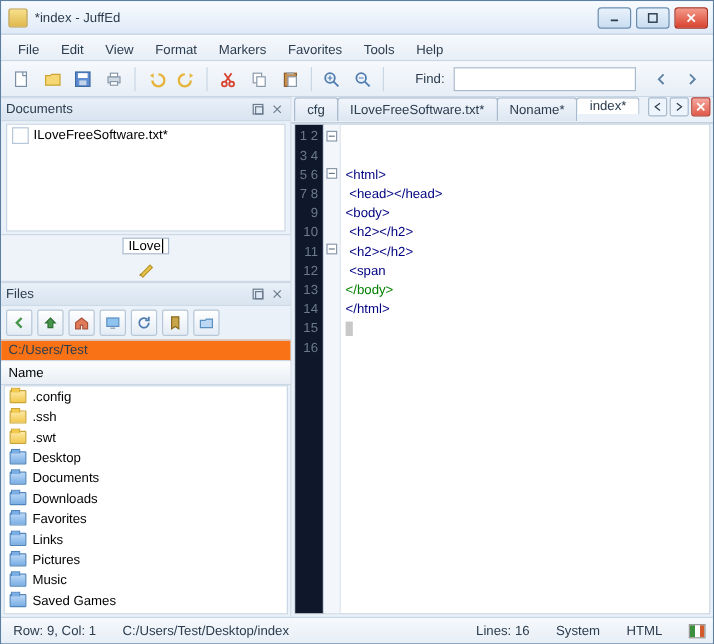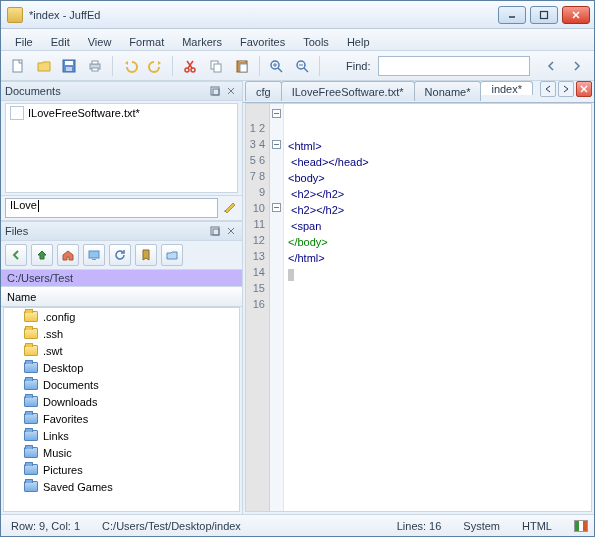--- a/index.html
+++ b/index.html
@@ -20,45 +20,45 @@
 .find-label { margin-left: 20px; color:#2b3c4e; }
 .find-input { flex:1; height:20px; border:1px solid #a8bace; background:#fff; padding:0 4px; margin:0 6px 0 4px; }
 .content { flex:1; display:flex; min-height:0; }
 .leftcol { width: 242px; display:flex; flex-direction:column; border-right:1px solid #c9d6e4; background:#eaf1f8; }
 .panelhead { height:20px; background: linear-gradient(#e9f0f8,#d8e4f0); border-top:1px solid #cdd9e6; border-bottom:1px solid #cdd9e6; display:flex; align-items:center; padding:0 4px; color:#2b3c4e; }
 .panelhead .spacer { flex:1; }
 .panelhead .pbtn { width:14px; height:14px; margin-left:2px; display:flex; align-items:center; justify-content:center; }
 .doclist { background:#fff; border:1px solid #c9d6e4; margin:2px 4px; height:90px; overflow:auto; }
 .docitem { display:flex; align-items:center; padding:2px 4px; gap:4px; }
 .docitem .fico { width:14px; height:14px; border:1px solid #b7c7d7; background:#fff; }
-.filterrow { display:flex; padding:2px 4px; gap:4px; border-top:1px solid #cdd9e6; border-bottom:1px solid #cdd9e6; background:#eef3f9; }
+.filterrow { display:flex; align-items:center; padding:2px 4px; gap:4px; border-top:1px solid #cdd9e6; border-bottom:1px solid #cdd9e6; background:#eef3f9;flex-direction:column; }
 .filterinput { flex:1; height:20px; border:1px solid #a8bace; background:#fff; padding:0 4px; }
 .filterinput .caret { border-left:1px solid #000; display:inline-block; height:12px; margin-left:1px; vertical-align:middle; }
 .fbtns { height:28px; display:flex; align-items:center; gap:4px; padding:0 4px; background:#eaf1f8; }
 .fbtn { width:22px; height:22px; border:1px solid #b7c7d7; border-radius:2px; background:linear-gradient(#fff,#e4ecf5); display:flex; align-items:center; justify-content:center; }
-.pathrow { padding:2px 6px; color:#2b3c4e; background:#c4b5fd; border-top:1px solid #cdd9e6; border-bottom:1px solid #cdd9e6; }
+.pathrow { padding:2px 6px; color:#2b3c4e; background:#f97316; border-top:1px solid #cdd9e6; border-bottom:1px solid #cdd9e6; }
 .filelisthead { height:20px; background:linear-gradient(#fdfefe,#e8eef5); border-bottom:1px solid #c9d6e4; padding:0 6px; display:flex; align-items:center; }
 .filelist { flex:1; background:#fff; overflow:auto; position:relative; border:1px solid #c9d6e4; margin:0 2px 2px 2px; }
 .filelist::-webkit-scrollbar { width:16px; }
 .filelist::-webkit-scrollbar-track { background:#e9eef5; border-left:1px solid #cdd9e6; }
 .filelist::-webkit-scrollbar-thumb { background:linear-gradient(#dfe8f2,#c5d4e4); border:1px solid #a8bace; border-radius:2px; }
-.frow { display:flex; align-items:center; padding:1px 20px; gap:5px; height:17px; }
+.frow { display:flex; align-items:center; padding:1px 4px; gap:5px; height:17px; }
 .foldericon { width:14px; height:11px; background:linear-gradient(#fde9a5,#f3c94e); border:1px solid #caa531; border-radius:1px; position:relative; }
 .foldericon::before { content:""; position:absolute; top:-3px; left:0; width:6px; height:3px; background:#f3c94e; border:1px solid #caa531; border-bottom:none; border-radius:1px 1px 0 0; }
 .foldericon.blue { background:linear-gradient(#bcd8f7,#7aaee4); border-color:#4f85bb; }
 .foldericon.blue::before { background:#7aaee4; border-color:#4f85bb; }
 .rightcol { flex:1; display:flex; flex-direction:column; background:#eaf1f8; }
 .tabrow { height:22px; display:flex; align-items:flex-start; padding:0 2px; gap:0; background:#eaf1f8; border-bottom:1px solid #a8bace; }
 .tab { height:20px; padding:0 10px; border:1px solid #a8bace; border-bottom:none; background:linear-gradient(#f2f6fb,#dde7f2); border-radius:3px 3px 0 0; display:flex; align-items:center; margin-right:-1px; color:#2b3c4e; }
 .tab.active { background:#fff; height:14px; position:relative; z-index:1; }
 .tabrow .nav { margin-left:auto; display:flex; gap:2px; align-items:center; }
 .tabrow .navb { width:16px; height:16px; border:1px solid #a8bace; background:#eef4fb; display:flex; align-items:center; justify-content:center; border-radius:2px; }
 .tabrow .navb.cls { background:linear-gradient(#f7a9a0,#e15a4a); border-color:#b43a2b; color:#fff; }
 .editor { flex:1; display:flex; background:#fff; border:1px solid #c9d6e4; margin:0 2px 2px 2px; min-height:0; font-family: Consolas, "Courier New", monospace; font-size:12px; }
-.gutter { width:24px; background:#e5e5e5; border-right:1px solid #c9d6e4; text-align:right; color:#6b7b8c; padding:16px 4px 2px 0; line-height:16px; }
+.gutter { width:24px; background:#0f172a; border-right:1px solid #c9d6e4; text-align:right; color:#6b7b8c; padding:2px 4px 2px 0; line-height:16px; }
 .foldcol { width:14px; background:#f3f6fa; border-right:1px solid #e0e6ee; padding-top:2px; line-height:16px; text-align:center; color:#6b7b8c; }
 .foldbox { width:9px; height:9px; border:1px solid #8a99aa; background:#fff; display:block; margin:3px auto; position:relative; }
 .foldbox::before { content:""; position:absolute; left:1px; right:1px; top:3px; height:1px; background:#6b7b8c; }
 .codelines { flex:1; padding:2px 4px; line-height:16px; white-space:pre; color:#000;margin-top:32px; }
 .codelines .tag { color:#000080; }
 .codelines .endbody { color:#008000; }
 .codelines .cursor { display:inline-block; width:6px; height:12px; background:#c8c8c8; vertical-align:middle; }
 .statusbar { height:22px; background:linear-gradient(#f6f9fd,#e7eef6); border-top:1px solid #c9d6e4; display:flex; align-items:center; padding:0 6px; gap:14px; color:#2b3c4e; }
 .statusbar .cell { padding:0 4px; }
 .statusbar .flag { width:14px; height:12px; background:linear-gradient(90deg,#3c8f3c 33%,#fff 33% 66%,#d35a2a 66%); border:1px solid #999; margin-left:4px; }
@@ -316,25 +316,25 @@
           <div class="frow">
             <span class="foldericon blue"></span>
             <span>Favorites</span>
           </div>
           <div class="frow">
             <span class="foldericon blue"></span>
             <span>Links</span>
           </div>
           <div class="frow">
             <span class="foldericon blue"></span>
+            <span>Pictures</span>
+          </div>
+          <div class="frow">
+            <span class="foldericon blue"></span>
             <span>Music</span>
-          </div>
-          <div class="frow">
-            <span class="foldericon blue"></span>
-            <span>Pictures</span>
           </div>
           <div class="frow">
             <span class="foldericon blue"></span>
             <span>Saved Games</span>
           </div>
         </div>
     </div>
 
     <div class="rightcol">
       <div class="tabrow" id="tabrow">

